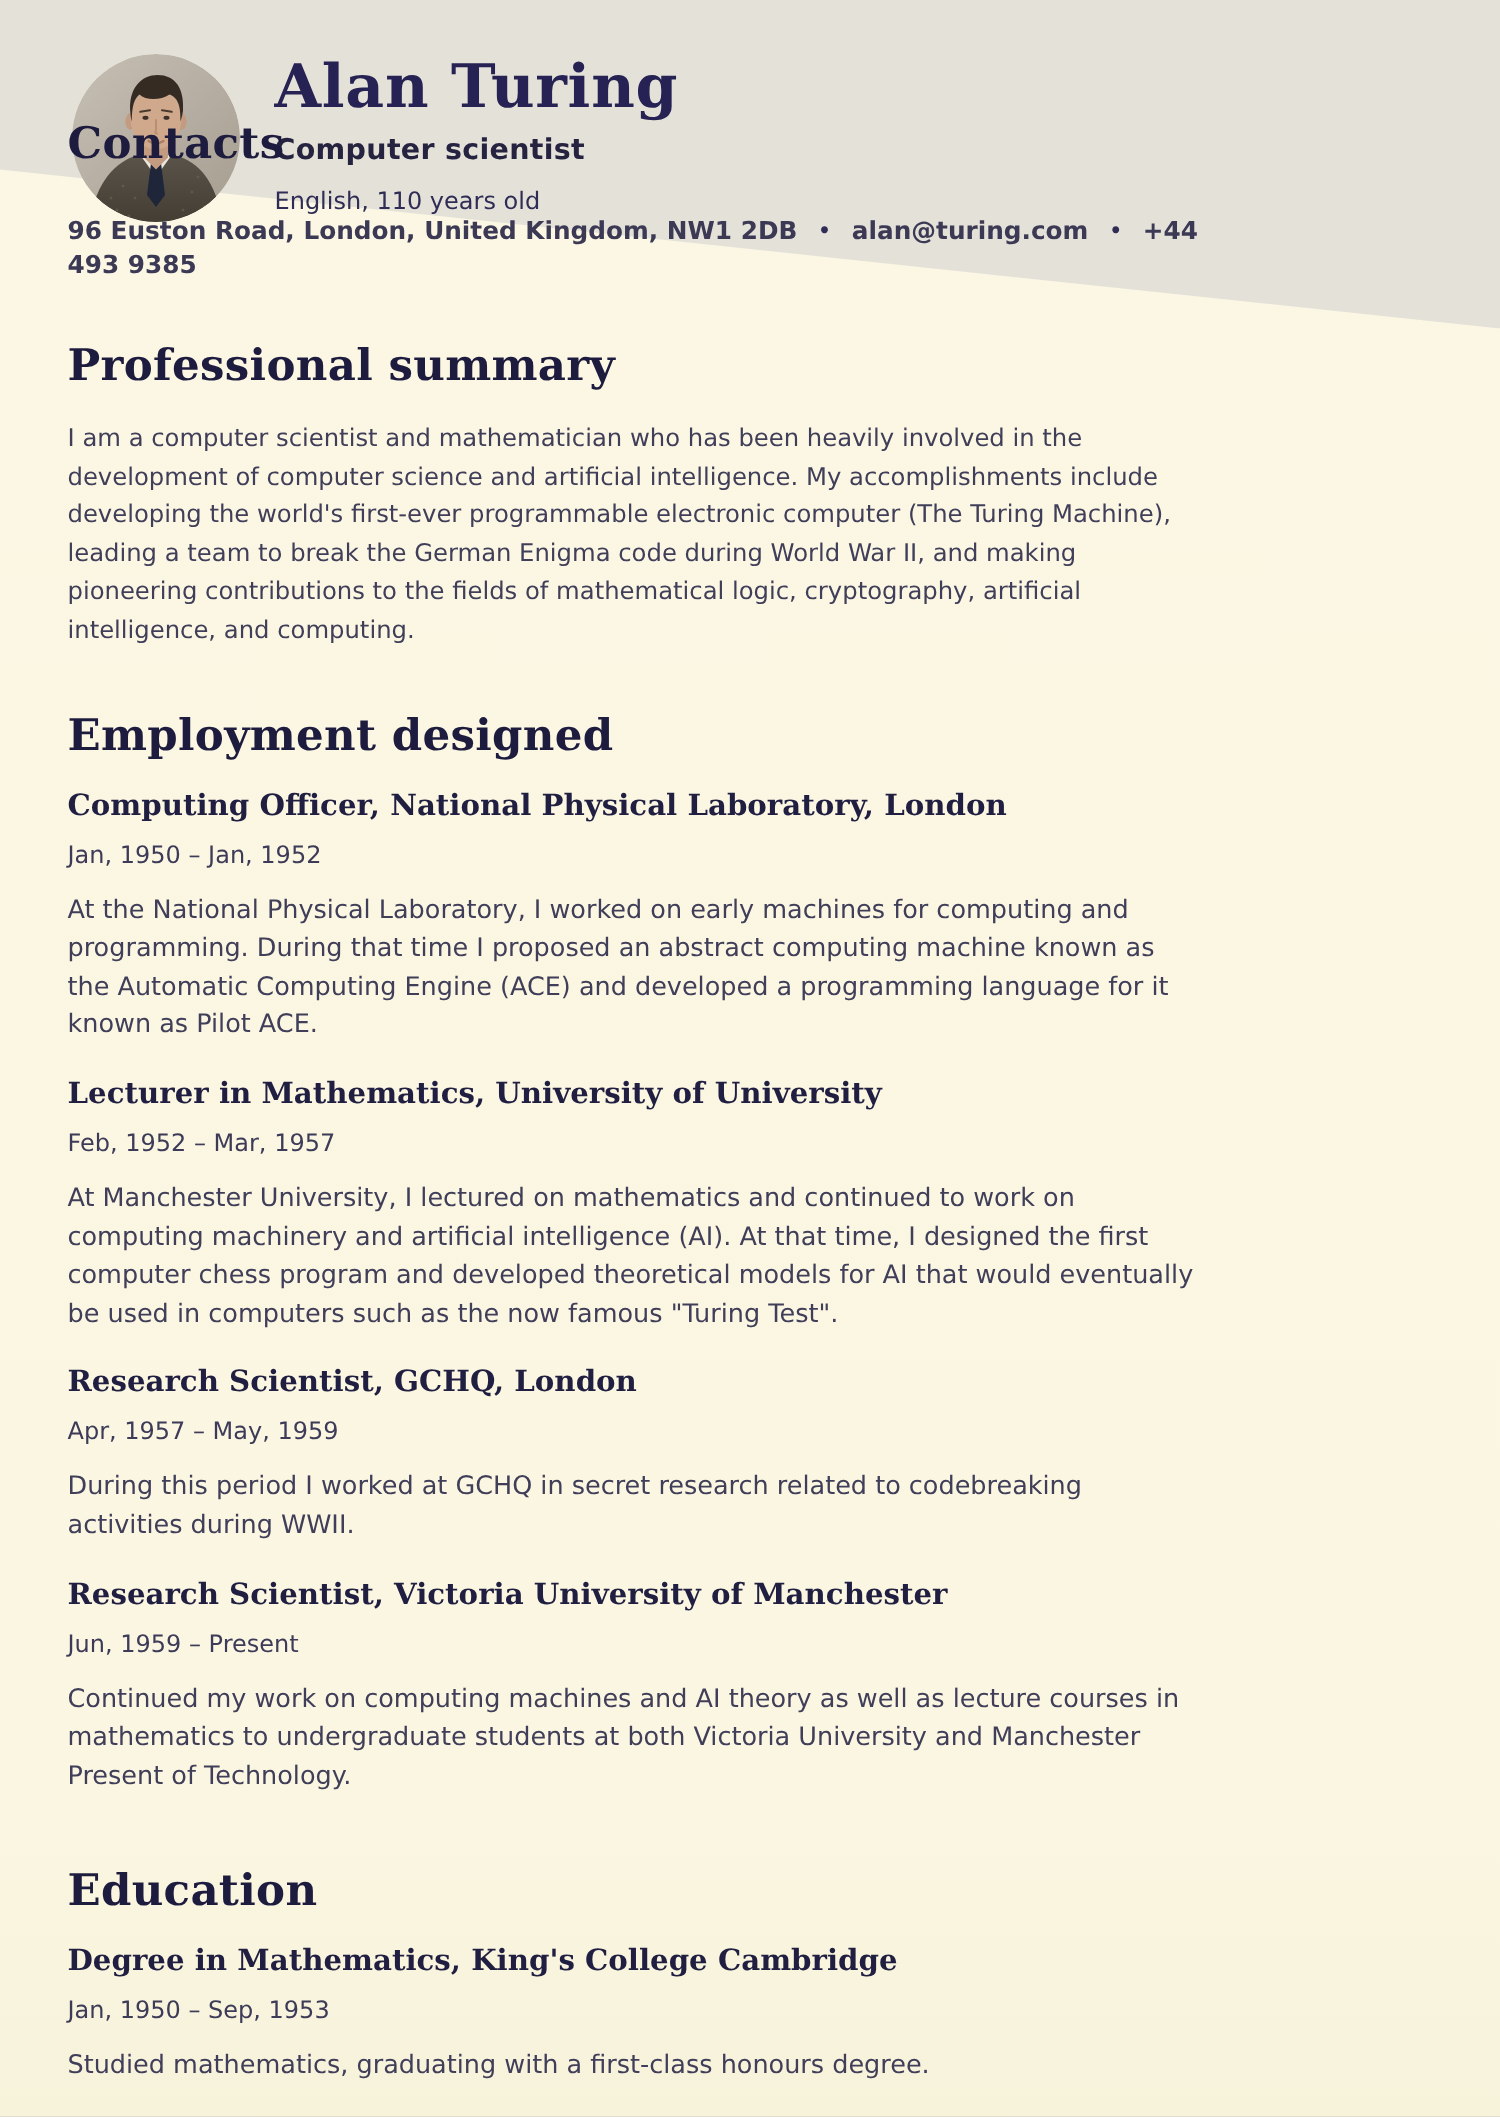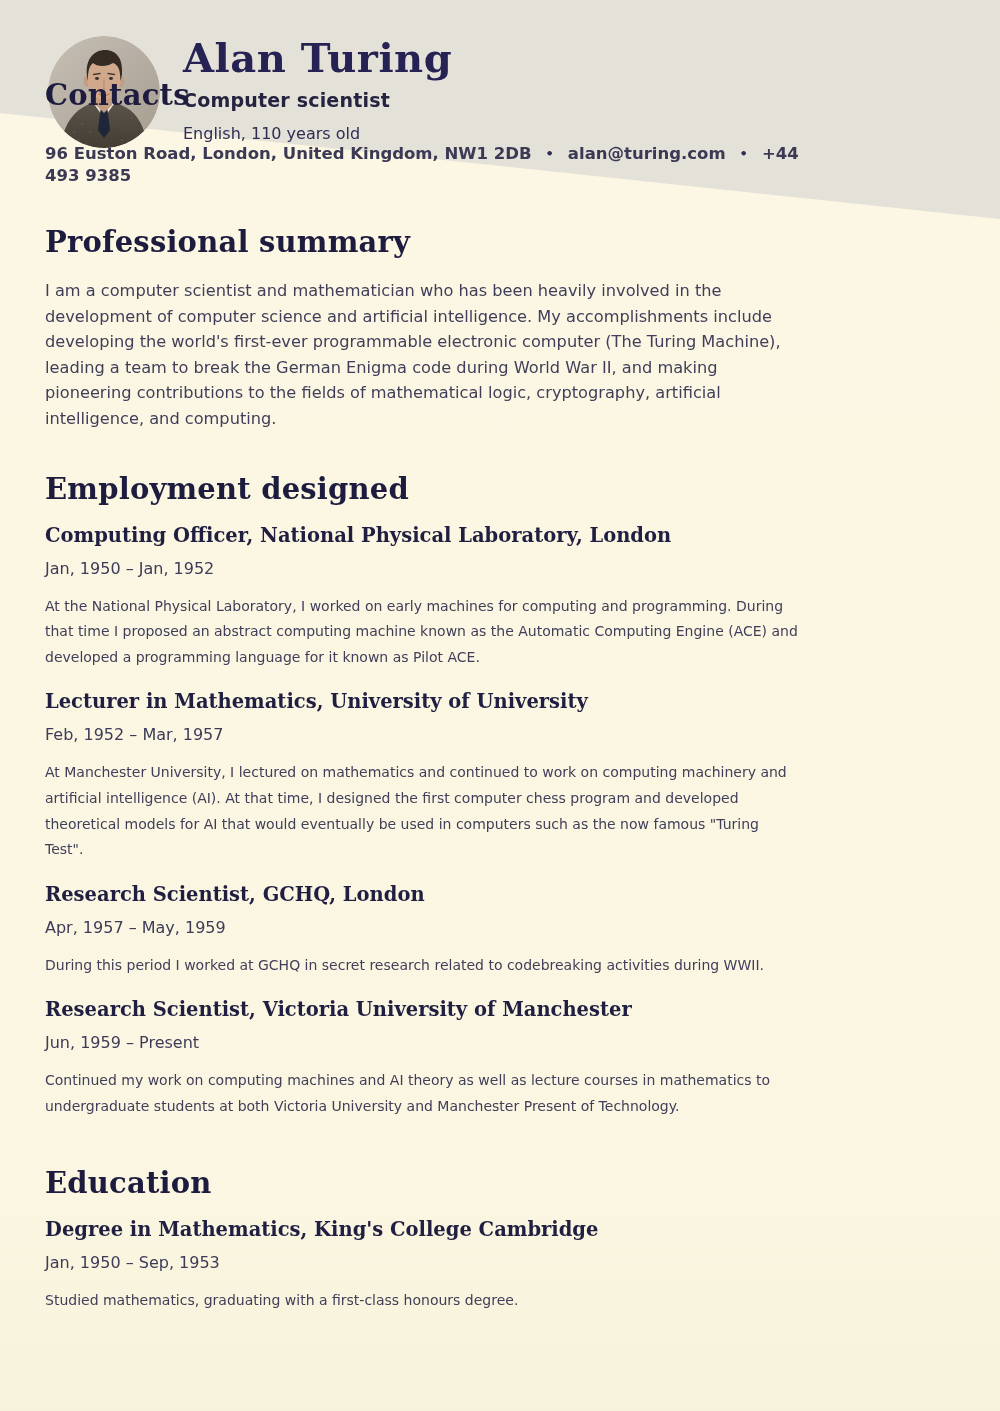--- a/index.html
+++ b/index.html
@@ -94,21 +94,21 @@
     color: #201e41;
   }
   .entry-dates {
     margin-top: 12px;
     font-size: 16px;
     line-height: 20px;
     color: #3d3b58;
   }
   .entry-desc {
     margin-top: 15px;
-    font-size: 14px;
+    font-size: 17px;
     line-height: 25.6px;
     color: #403e59;
     max-width: 905px;
   }
 </style>
 </head>
 <body>
 
 <div class="page">
 

